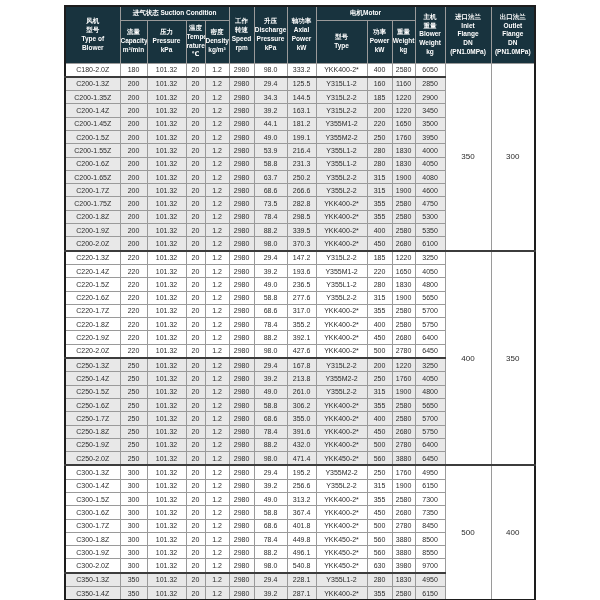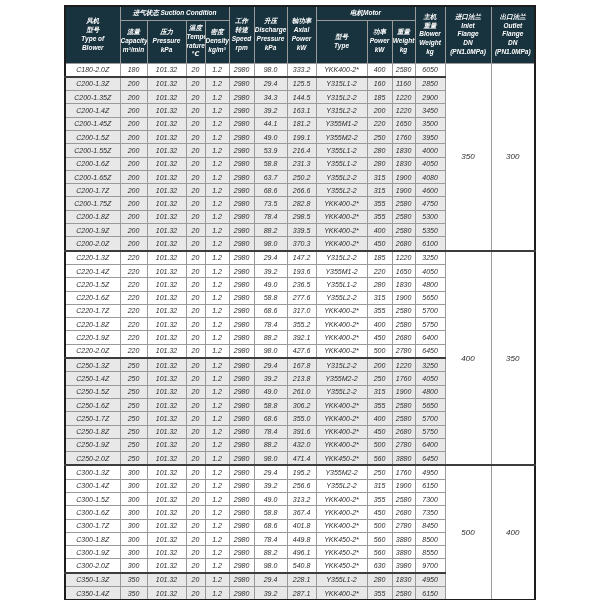--- a/index.html
+++ b/index.html
@@ -4,21 +4,20 @@
 <style>
   html,body{margin:0;padding:0;}
   .page{
     width:600px;height:600px;background:#ffffff;position:relative;
     font-family:"Liberation Sans","DejaVu Sans",sans-serif;
   }
   .table-wrap{position:absolute;left:64px;top:5px;}
   table.spec{
     border-collapse:collapse;table-layout:fixed;width:470px;
     border:2px solid #1d1d1d;
-    font-style:italic;
   }
   table.spec th, table.spec td{
     border:1px solid #9a9a9a;padding:0;text-align:center;
     vertical-align:middle;overflow:hidden;
   }
   thead th{
     background:#18333e;color:#ffffff;font-weight:bold;
     font-size:6.5px;line-height:1.35;
   }
   thead th div{transform:none;}

